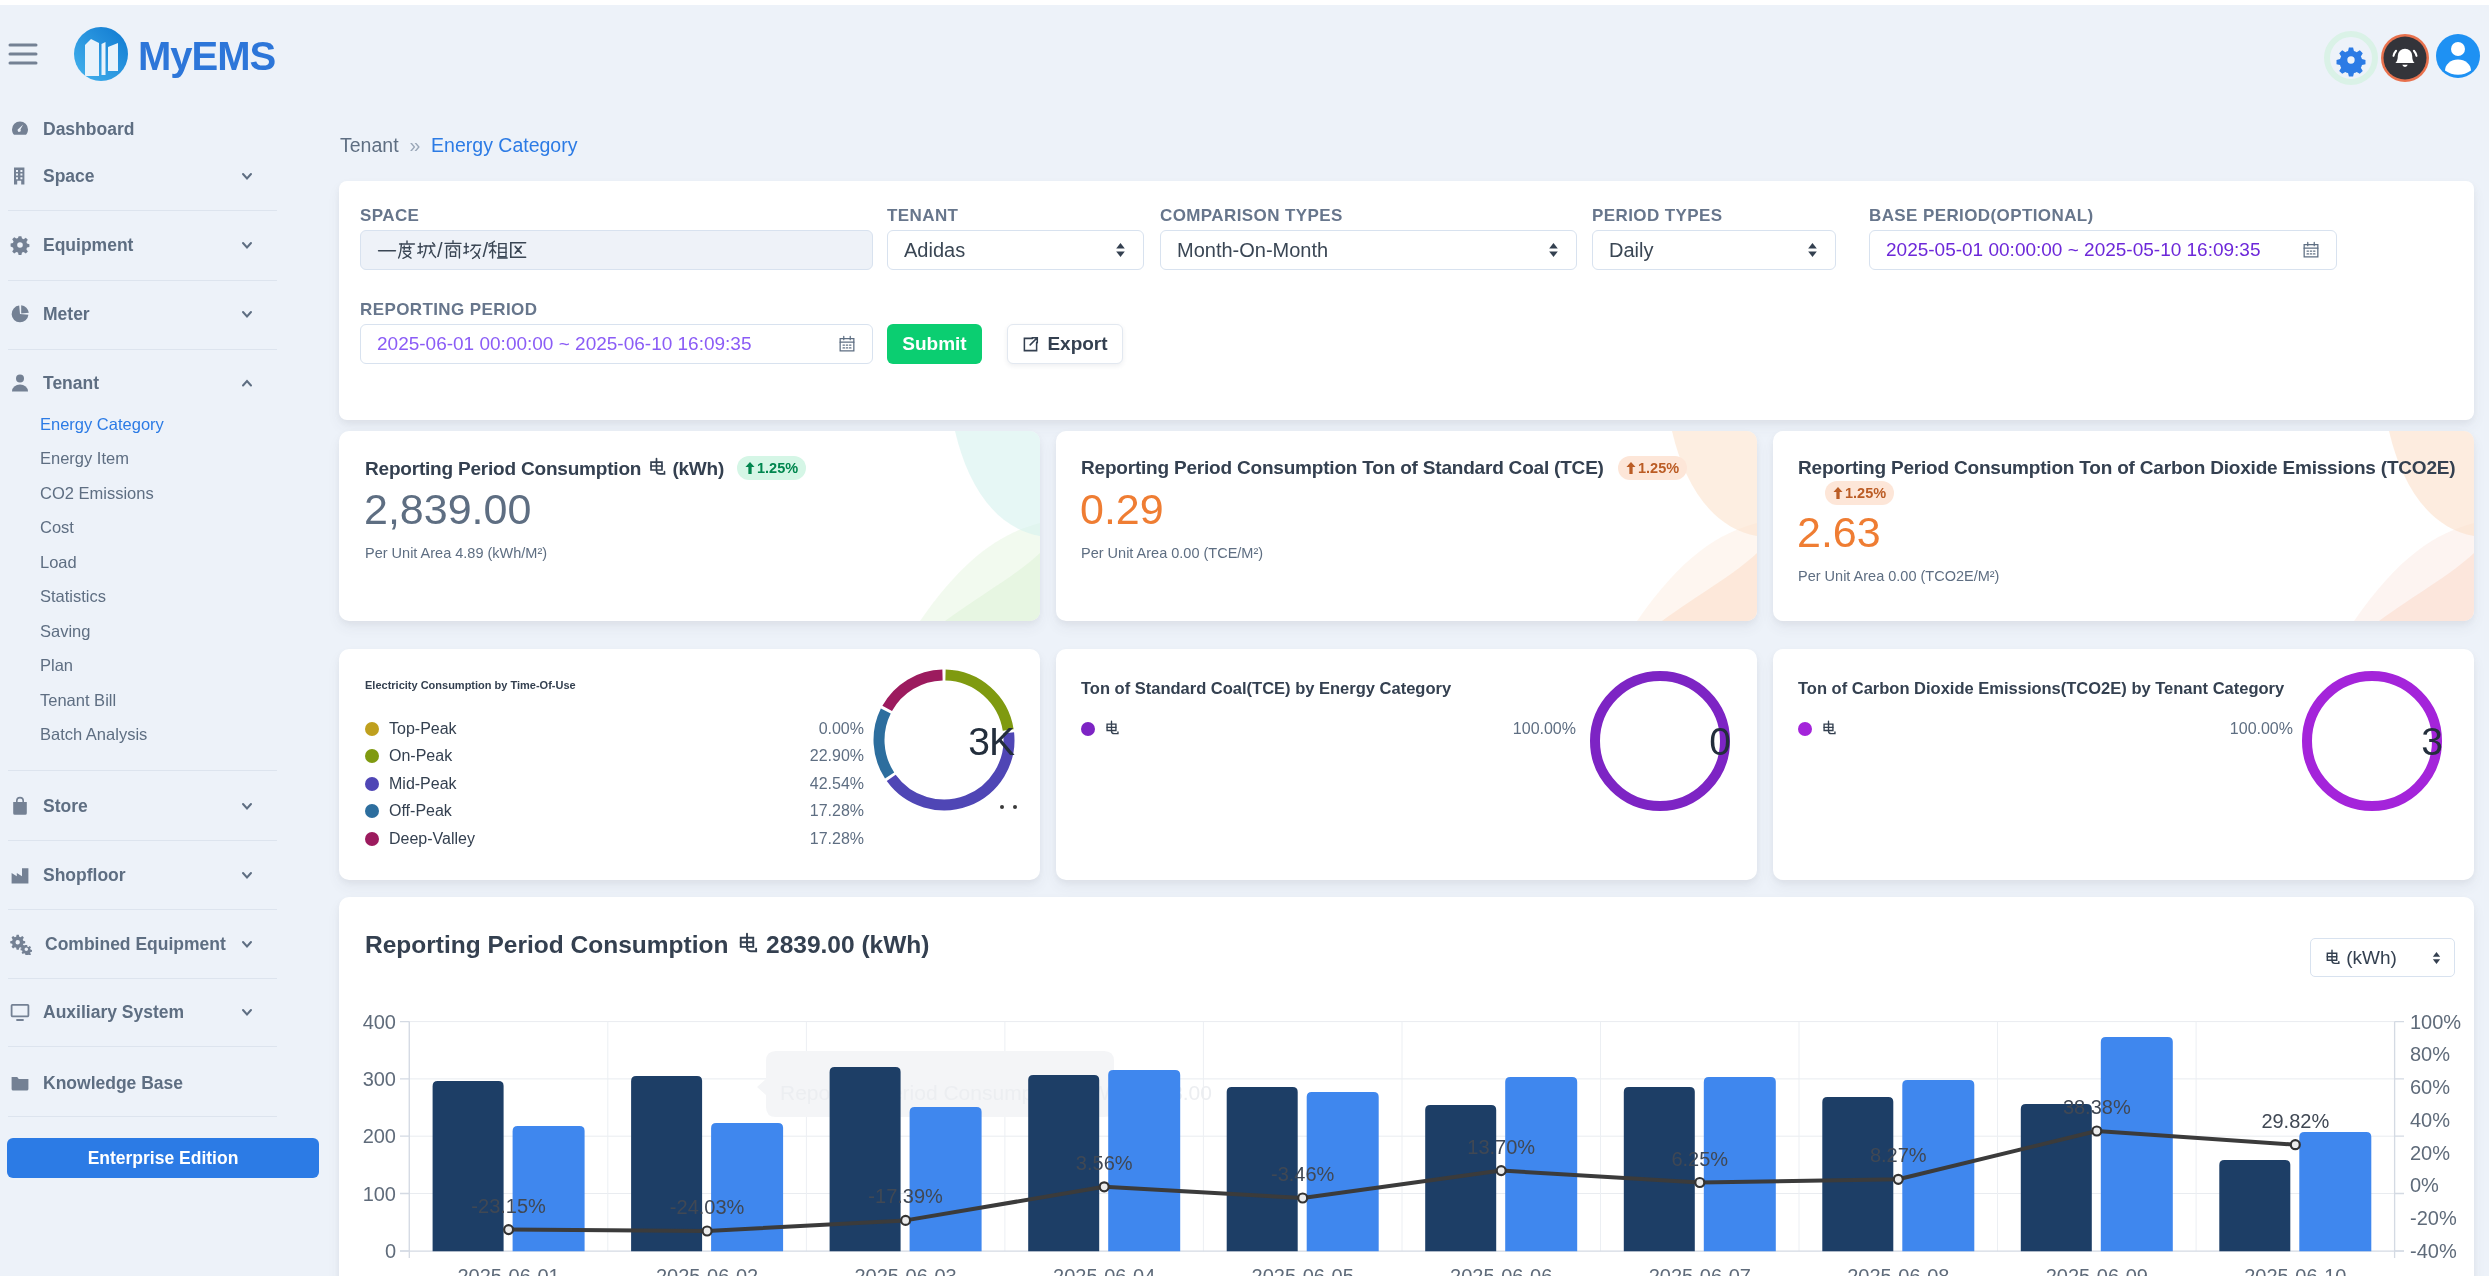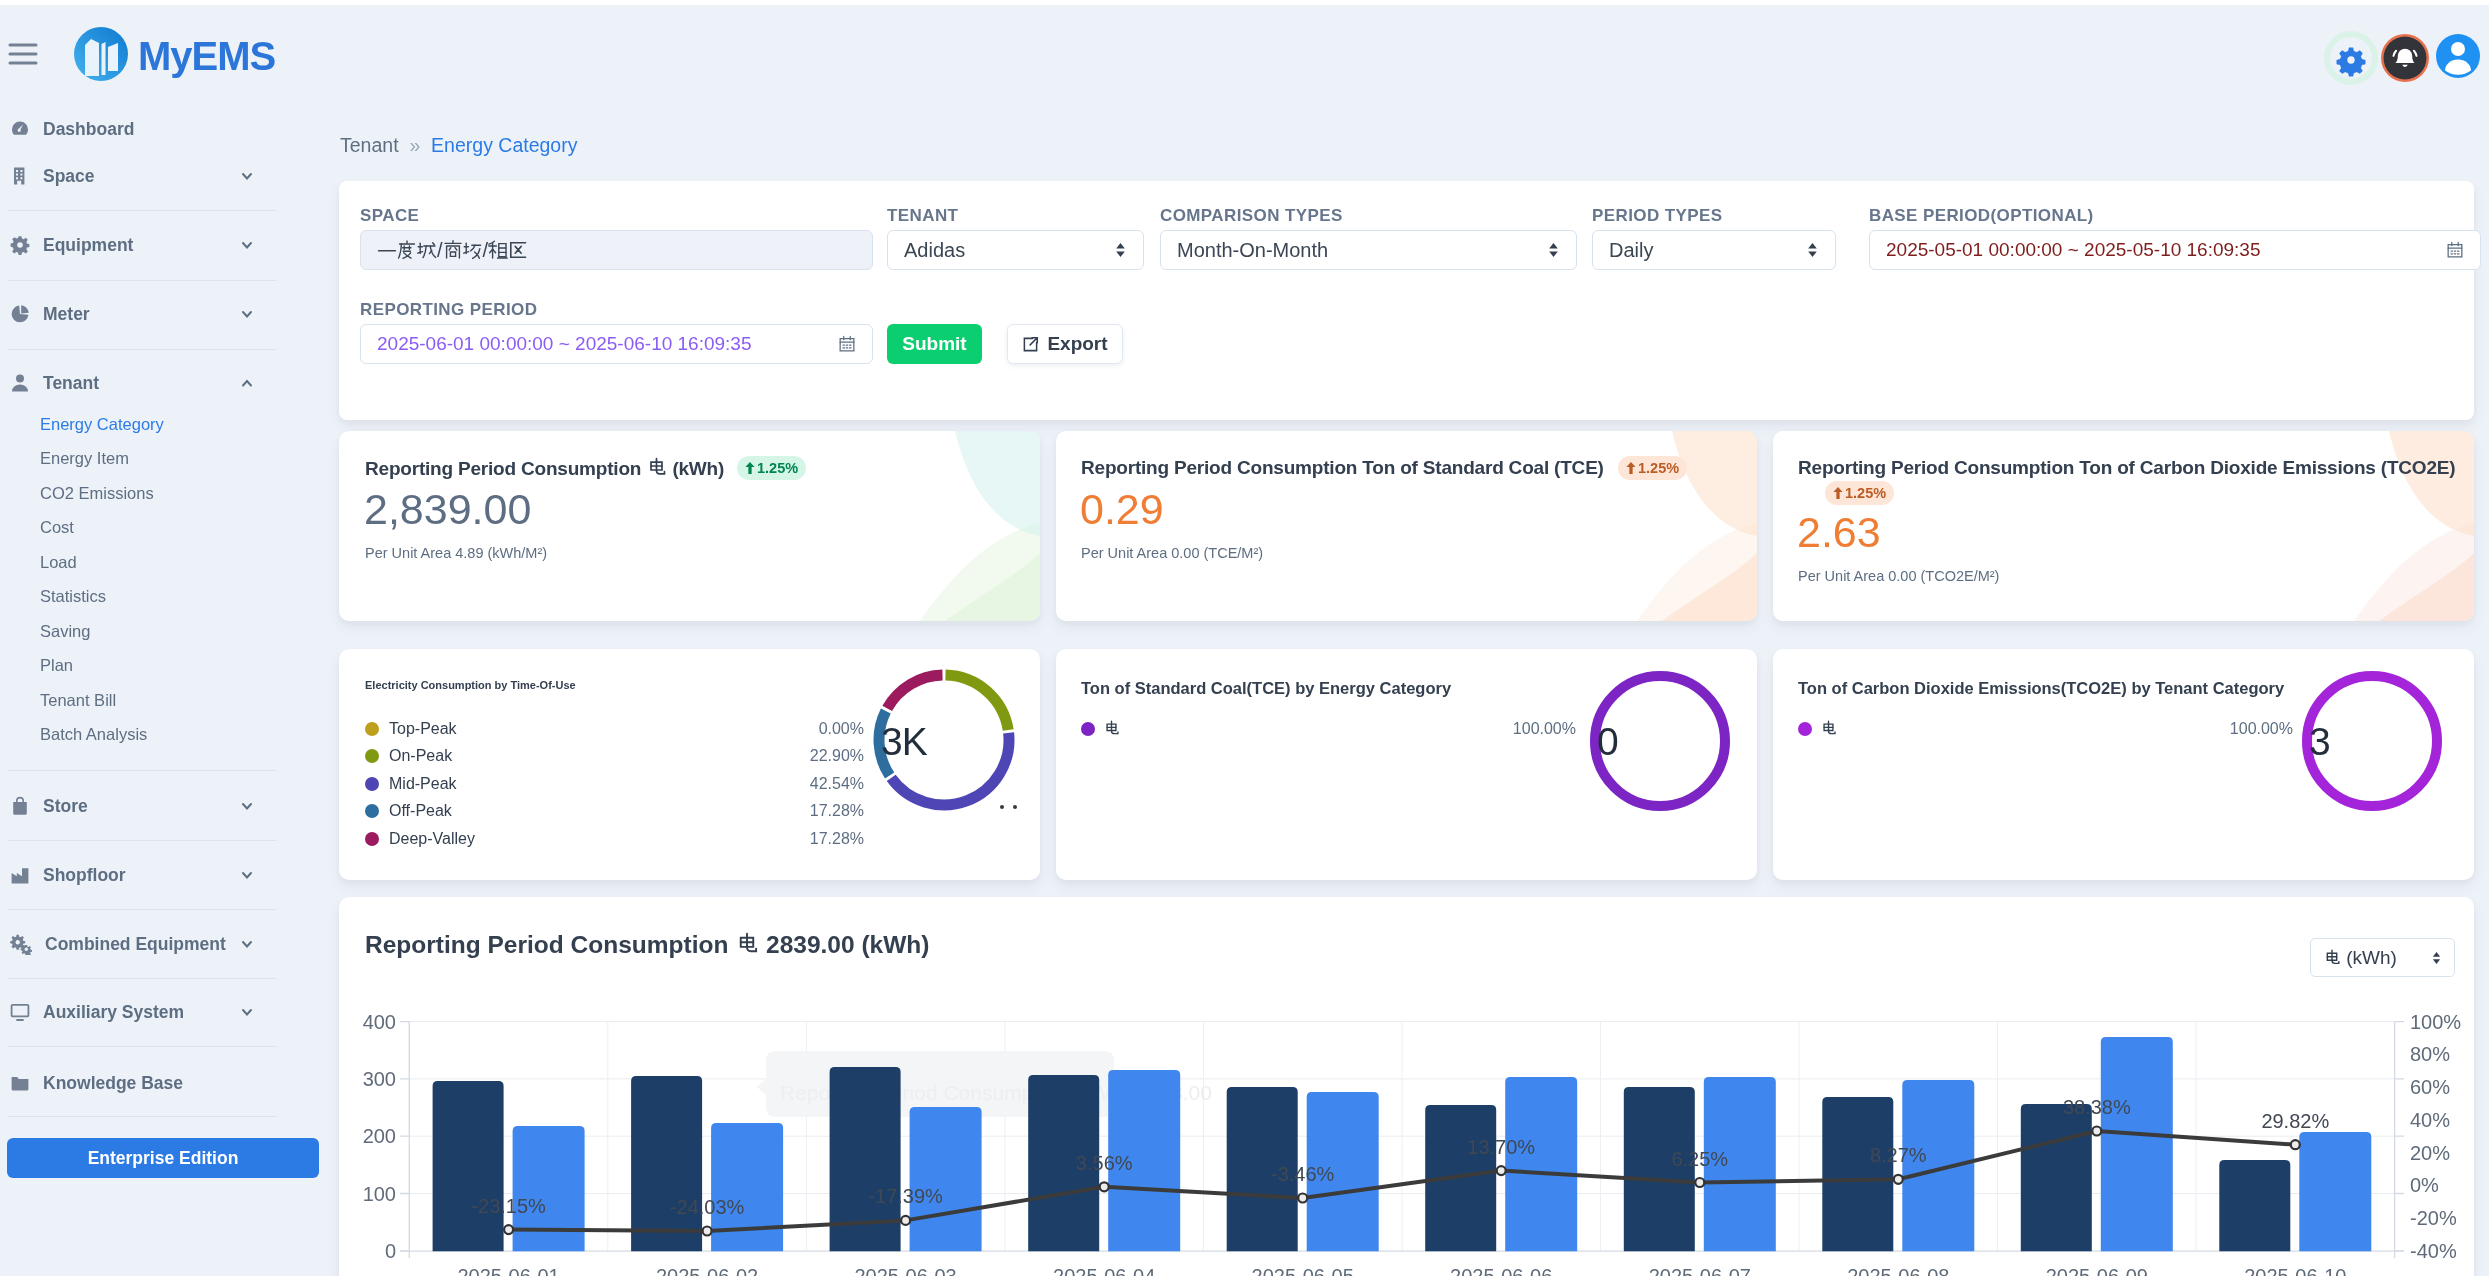--- a/index.html
+++ b/index.html
@@ -297,21 +297,21 @@
       <path d="M6.5 2 L10.8 7.6 H2.2 Z"></path>
       <path d="M6.5 16 L2.2 10.4 H10.8 Z"></path>
     </svg>
 </div>
 <div class="inp" style="left:1592px;top:230px;width:244px;font-size:20px;justify-content:space-between">Daily
   <svg width="13" height="18" viewBox="0 0 13 18" fill="#344050">
       <path d="M6.5 2 L10.8 7.6 H2.2 Z"></path>
       <path d="M6.5 16 L2.2 10.4 H10.8 Z"></path>
     </svg>
 </div>
-<div class="inp" style="left:1869px;top:230px;width:612px;justify-content:space-between;color:#7f1d1d">2025-05-01 00:00:00 ~ 2025-05-10 16:09:35
+<div class="inp" style="left:1869px;top:230px;width:468px;justify-content:space-between;color:#6d28d9">2025-05-01 00:00:00 ~ 2025-05-10 16:09:35
   <svg class="cjk" width="18" height="18" viewBox="0 0 100 100" style="color:#5e6e82">
       <use href="#ico-cal"></use>
     </svg>
 </div>
 
 <div class="lbl abs" style="left:360px;top:300px">REPORTING PERIOD</div>
 <div class="inp" style="left:360px;top:324px;width:513px;justify-content:space-between;color:#8b5cf6">2025-06-01 00:00:00 ~ 2025-06-10 16:09:35
   <svg class="cjk" width="18" height="18" viewBox="0 0 100 100" style="color:#5e6e82">
       <use href="#ico-cal"></use>
     </svg>
@@ -371,21 +371,21 @@
 <div class="badge" style="left:1825px;top:481px;background:#fde6d8;color:#bb5c25"><svg width="10" height="12" viewBox="0 0 11 13" style="margin-right:2px">
       <path d="M5.5 0 L10.5 5.5 H7.3 V13 H3.7 V5.5 H0.5 Z" fill="currentColor"></path>
     </svg>1.25%</div>
 <div class="bignum" style="left:1797px;top:508px;color:#ef7d33">2.63</div>
 <div class="punit" style="left:1798px;top:568px">Per Unit Area 0.00 (TCO2E/M²)</div>
 
 <style>
   .leg { position:absolute; font-size:16px; color:#344050; font-weight:500; }
   .legdot { position:absolute; width:14px; height:14px; border-radius:7px; }
   .legpct { position:absolute; font-size:16px; color:#5e6e82; text-align:right; width:80px; }
-  .dnum { position:absolute; font-size:39px; letter-spacing:-1px; color:#232e3c; text-align:left; width:140px; line-height:52px;margin-left:7px; }
+  .dnum { position:absolute; font-size:39px; letter-spacing:-1px; color:#232e3c; text-align:right; width:140px; line-height:52px; }
 </style>
 <div class="card" style="left:339px;top:649px;width:701px;height:231px"></div>
 <div class="card" style="left:1056px;top:649px;width:701px;height:231px"></div>
 <div class="card" style="left:1773px;top:649px;width:701px;height:231px"></div>
 
 <div class="ttl abs" style="left:365px;top:679px;font-size:11px">Electricity Consumption by Time-Of-Use</div>
 <div class="ttl abs" style="left:1081px;top:679px;font-size:16.5px">Ton of Standard Coal(TCE) by Energy Category</div>
 <div class="ttl abs" style="left:1798px;top:679px;font-size:16.5px">Ton of Carbon Dioxide Emissions(TCO2E) by Tenant Category</div>
 
 <div class="legdot" style="left:365px;top:722px;background:#bfa01e"></div>

